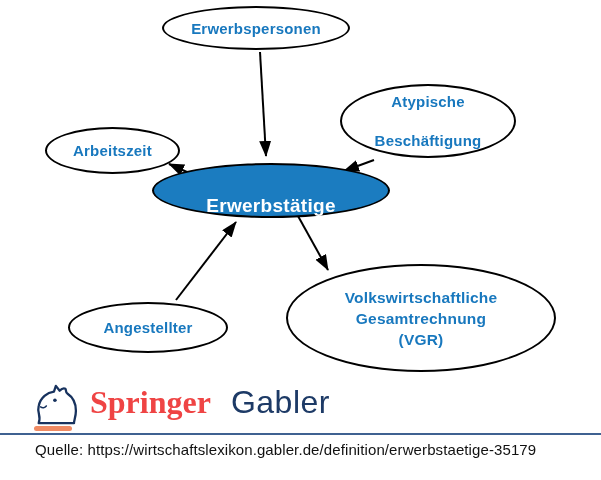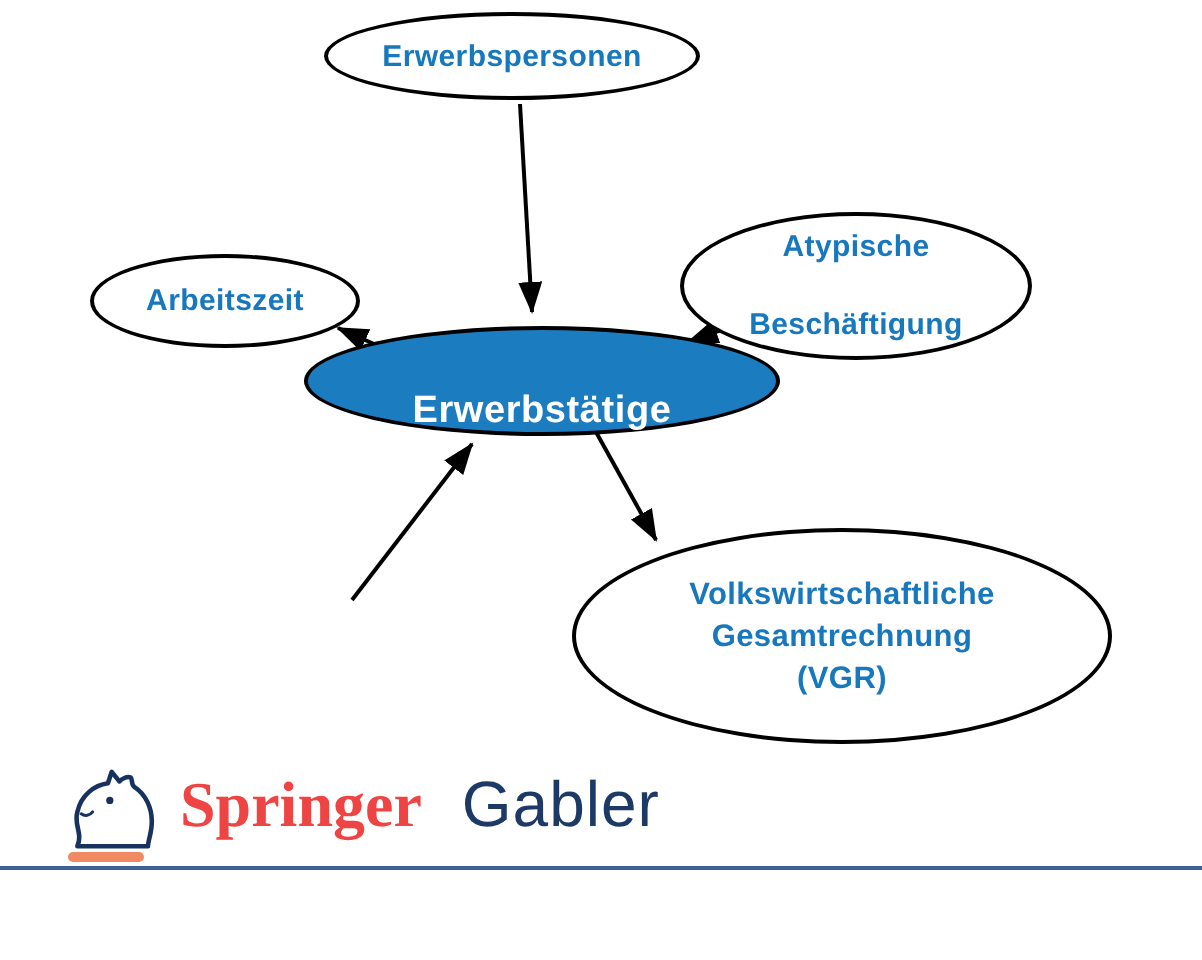--- a/index.html
+++ b/index.html
@@ -110,47 +110,51 @@
     </g>
     <g>
       <line x1="298" y1="216" x2="328" y2="270" stroke="#000" stroke-width="2" marker-end="url(#ah)"></line>
     </g>
   </svg>
 
   <div class="node" style="left:162px; top:6px; width:188px; height:44px;">
     <span class="lbl">Erwerbspersonen</span>
   </div>
 
-  <div class="node" style="left:340px; top:106px; width:176px; height:74px;gap:20px;">
+  <div class="node" style="left:340px; top:84px; width:176px; height:74px;gap:20px;">
     <span class="lbl">Atypische</span>
     <span class="lbl">Beschäftigung</span>
   </div>
 
   <div class="node" style="left:45px; top:127px; width:135px; height:47px;">
     <span class="lbl">Arbeitszeit</span>
   </div>
 
   <div class="node center" style="left:152px; top:163px; width:238px; height:55px;">
     <span class="lbl">Erwerbstätige</span>
   </div>
 
+  <div class="node" style="left:68px; top:302px; width:160px; height:51px;">
+    <span class="lbl">Angestellter</span>
+  </div>
 
   <div class="node vgr" style="left:286px; top:264px; width:270px; height:108px;">
     <span class="lbl">Volkswirtschaftliche</span>
     <span class="lbl">Gesamtrechnung</span>
     <span class="lbl">(VGR)</span>
   </div>
 
   <div class="footer-logo">
     <svg class="horse" width="50" height="42" viewBox="0 0 52 44">
       <path d="M11 41 C14 34 9 30 11 23 C13 14 20 9 27 8 L29 2 L33 7 C34 6 37 4 39 5 C40 6 39 9 41 10 C47 14 50 21 50 28 C50 34 48 38 48 41 Z" fill="#ffffff" stroke="#17325e" stroke-width="2.4" stroke-linejoin="round"></path>
       <circle cx="28" cy="17" r="1.9" fill="#17325e"></circle>
       <path d="M13 24 C15 25.5 17.5 25 19 23" fill="none" stroke="#17325e" stroke-width="1.6" stroke-linecap="round"></path>
     </svg>
     <div class="orange-bar"></div>
     <div class="brand">
       <span class="springer">Springer</span><span class="gabler">Gabler</span>
     </div>
   </div>
 
   <div class="divider"></div>
+  <div class="source-line">Quelle: https://wirtschaftslexikon.gabler.de/definition/erwerbstaetige-35179</div>
 
 </div>
 
 </body></html>

